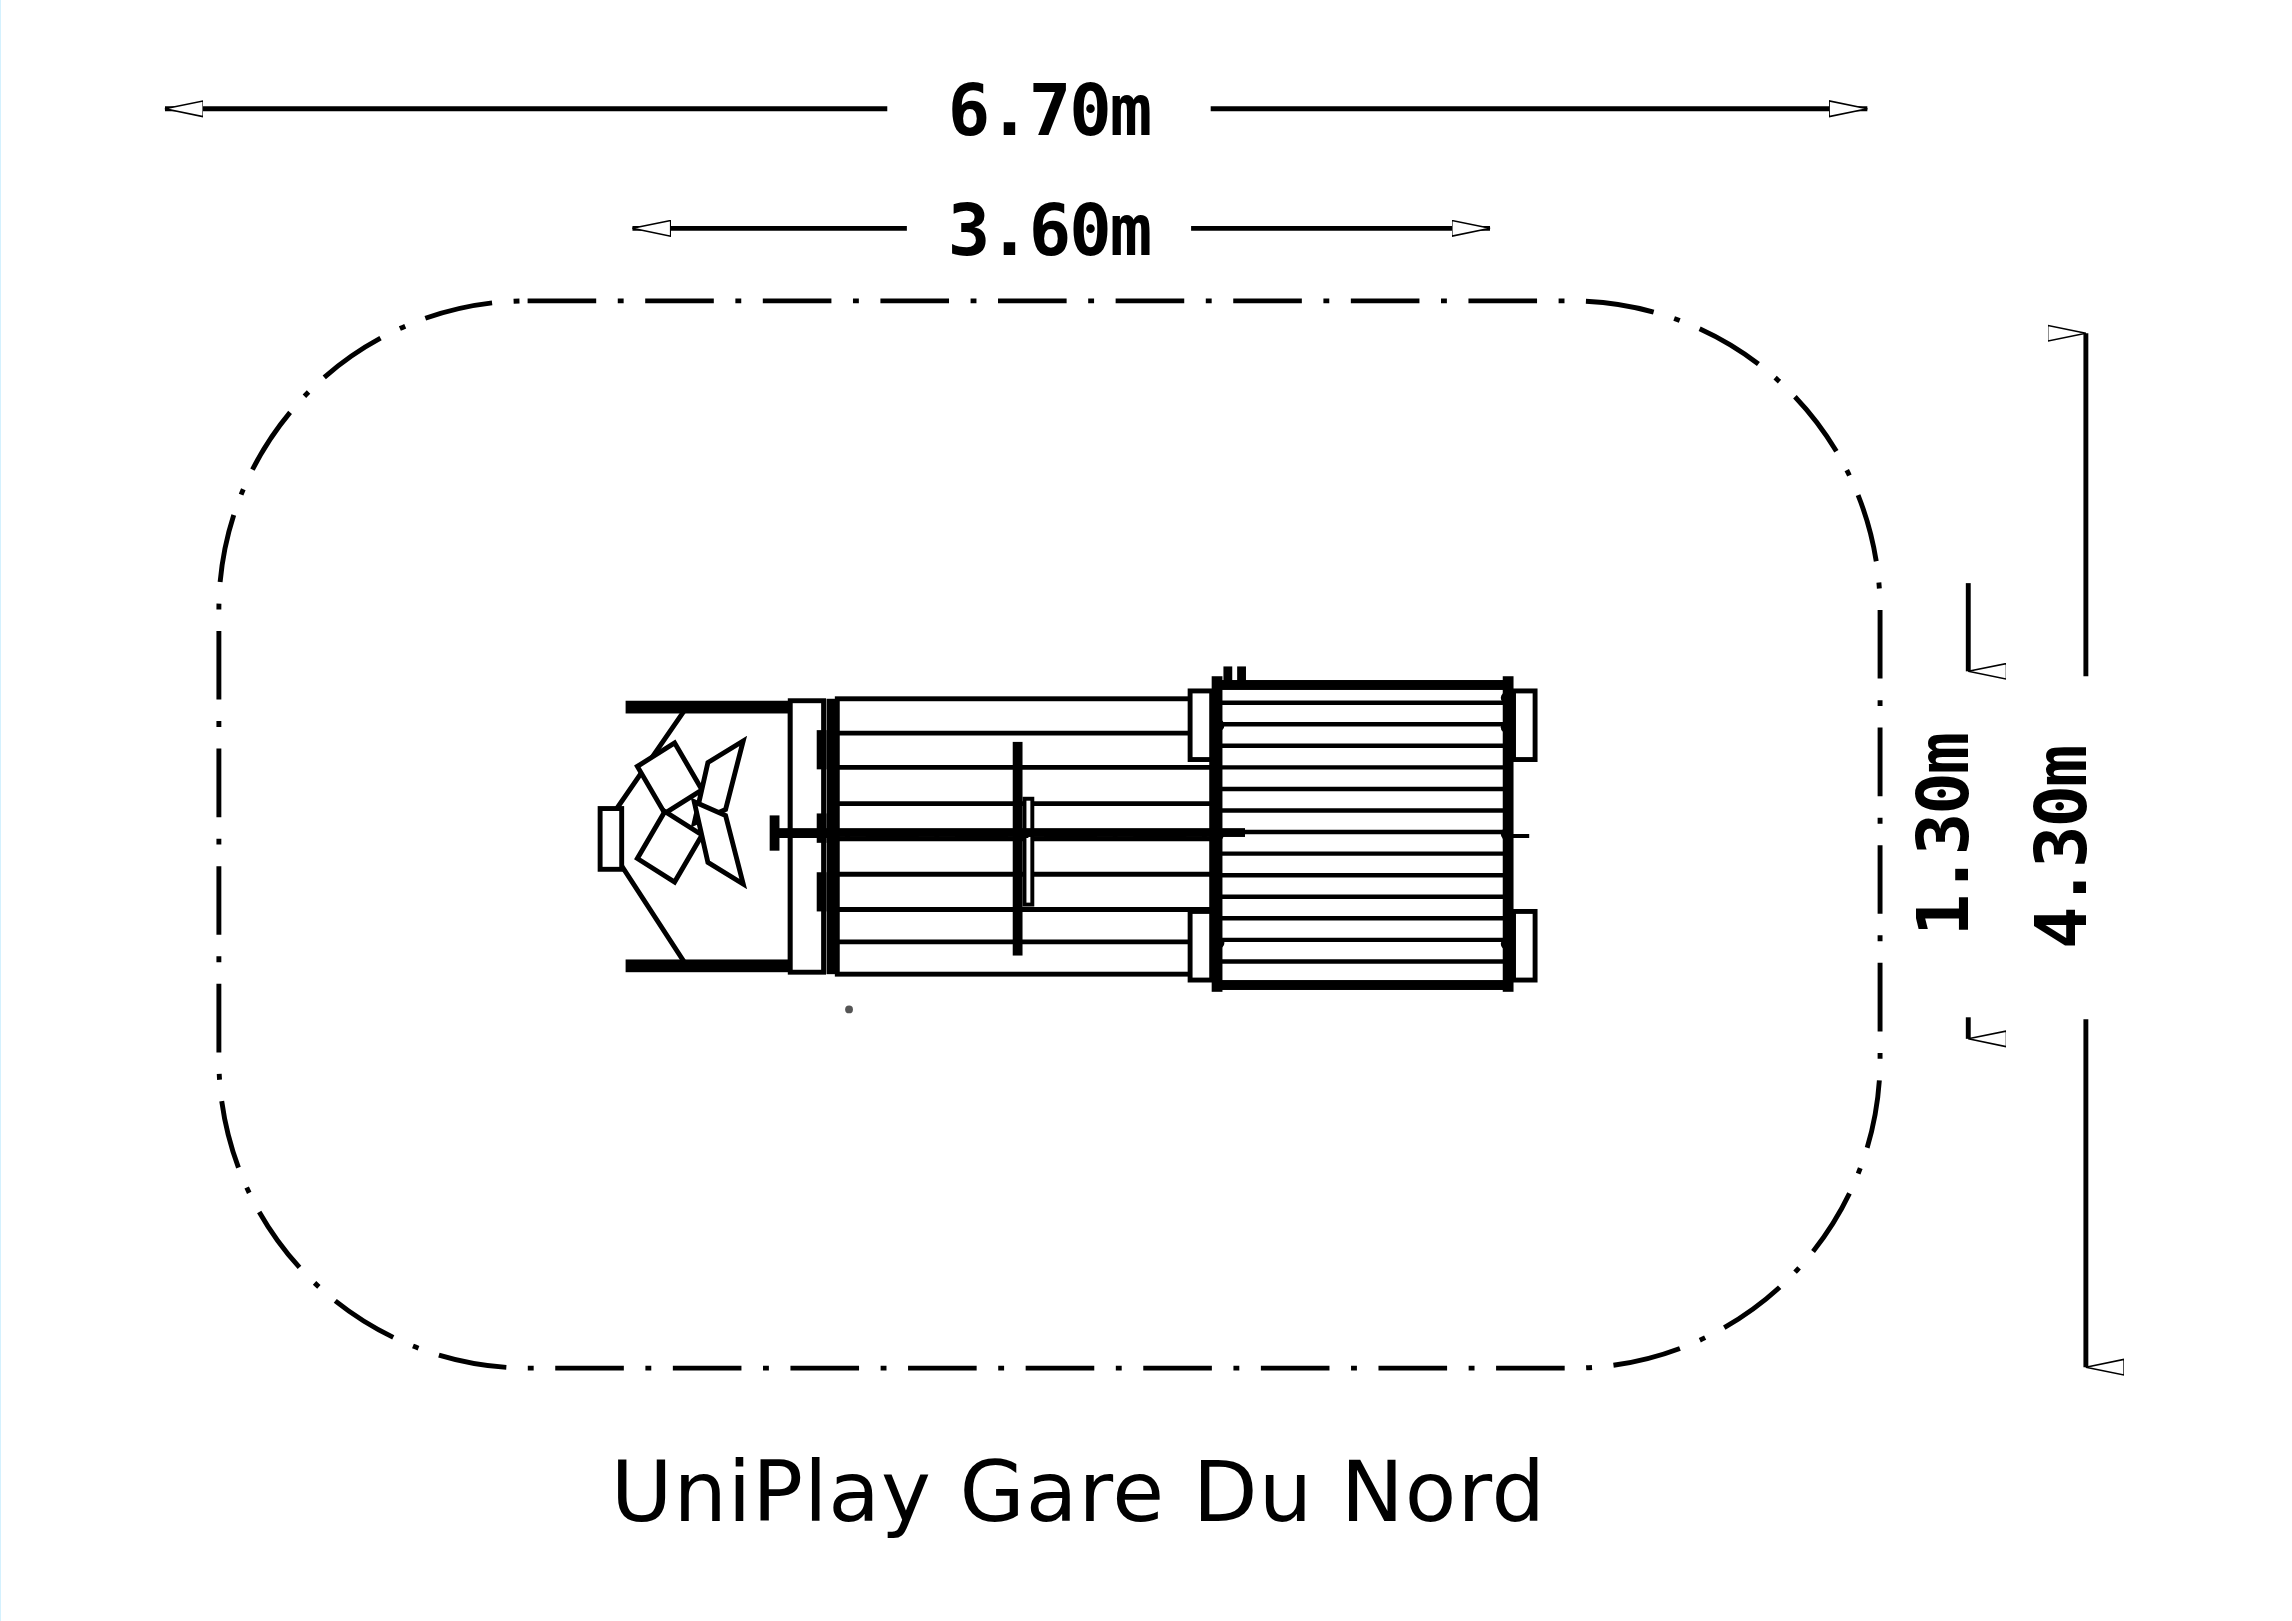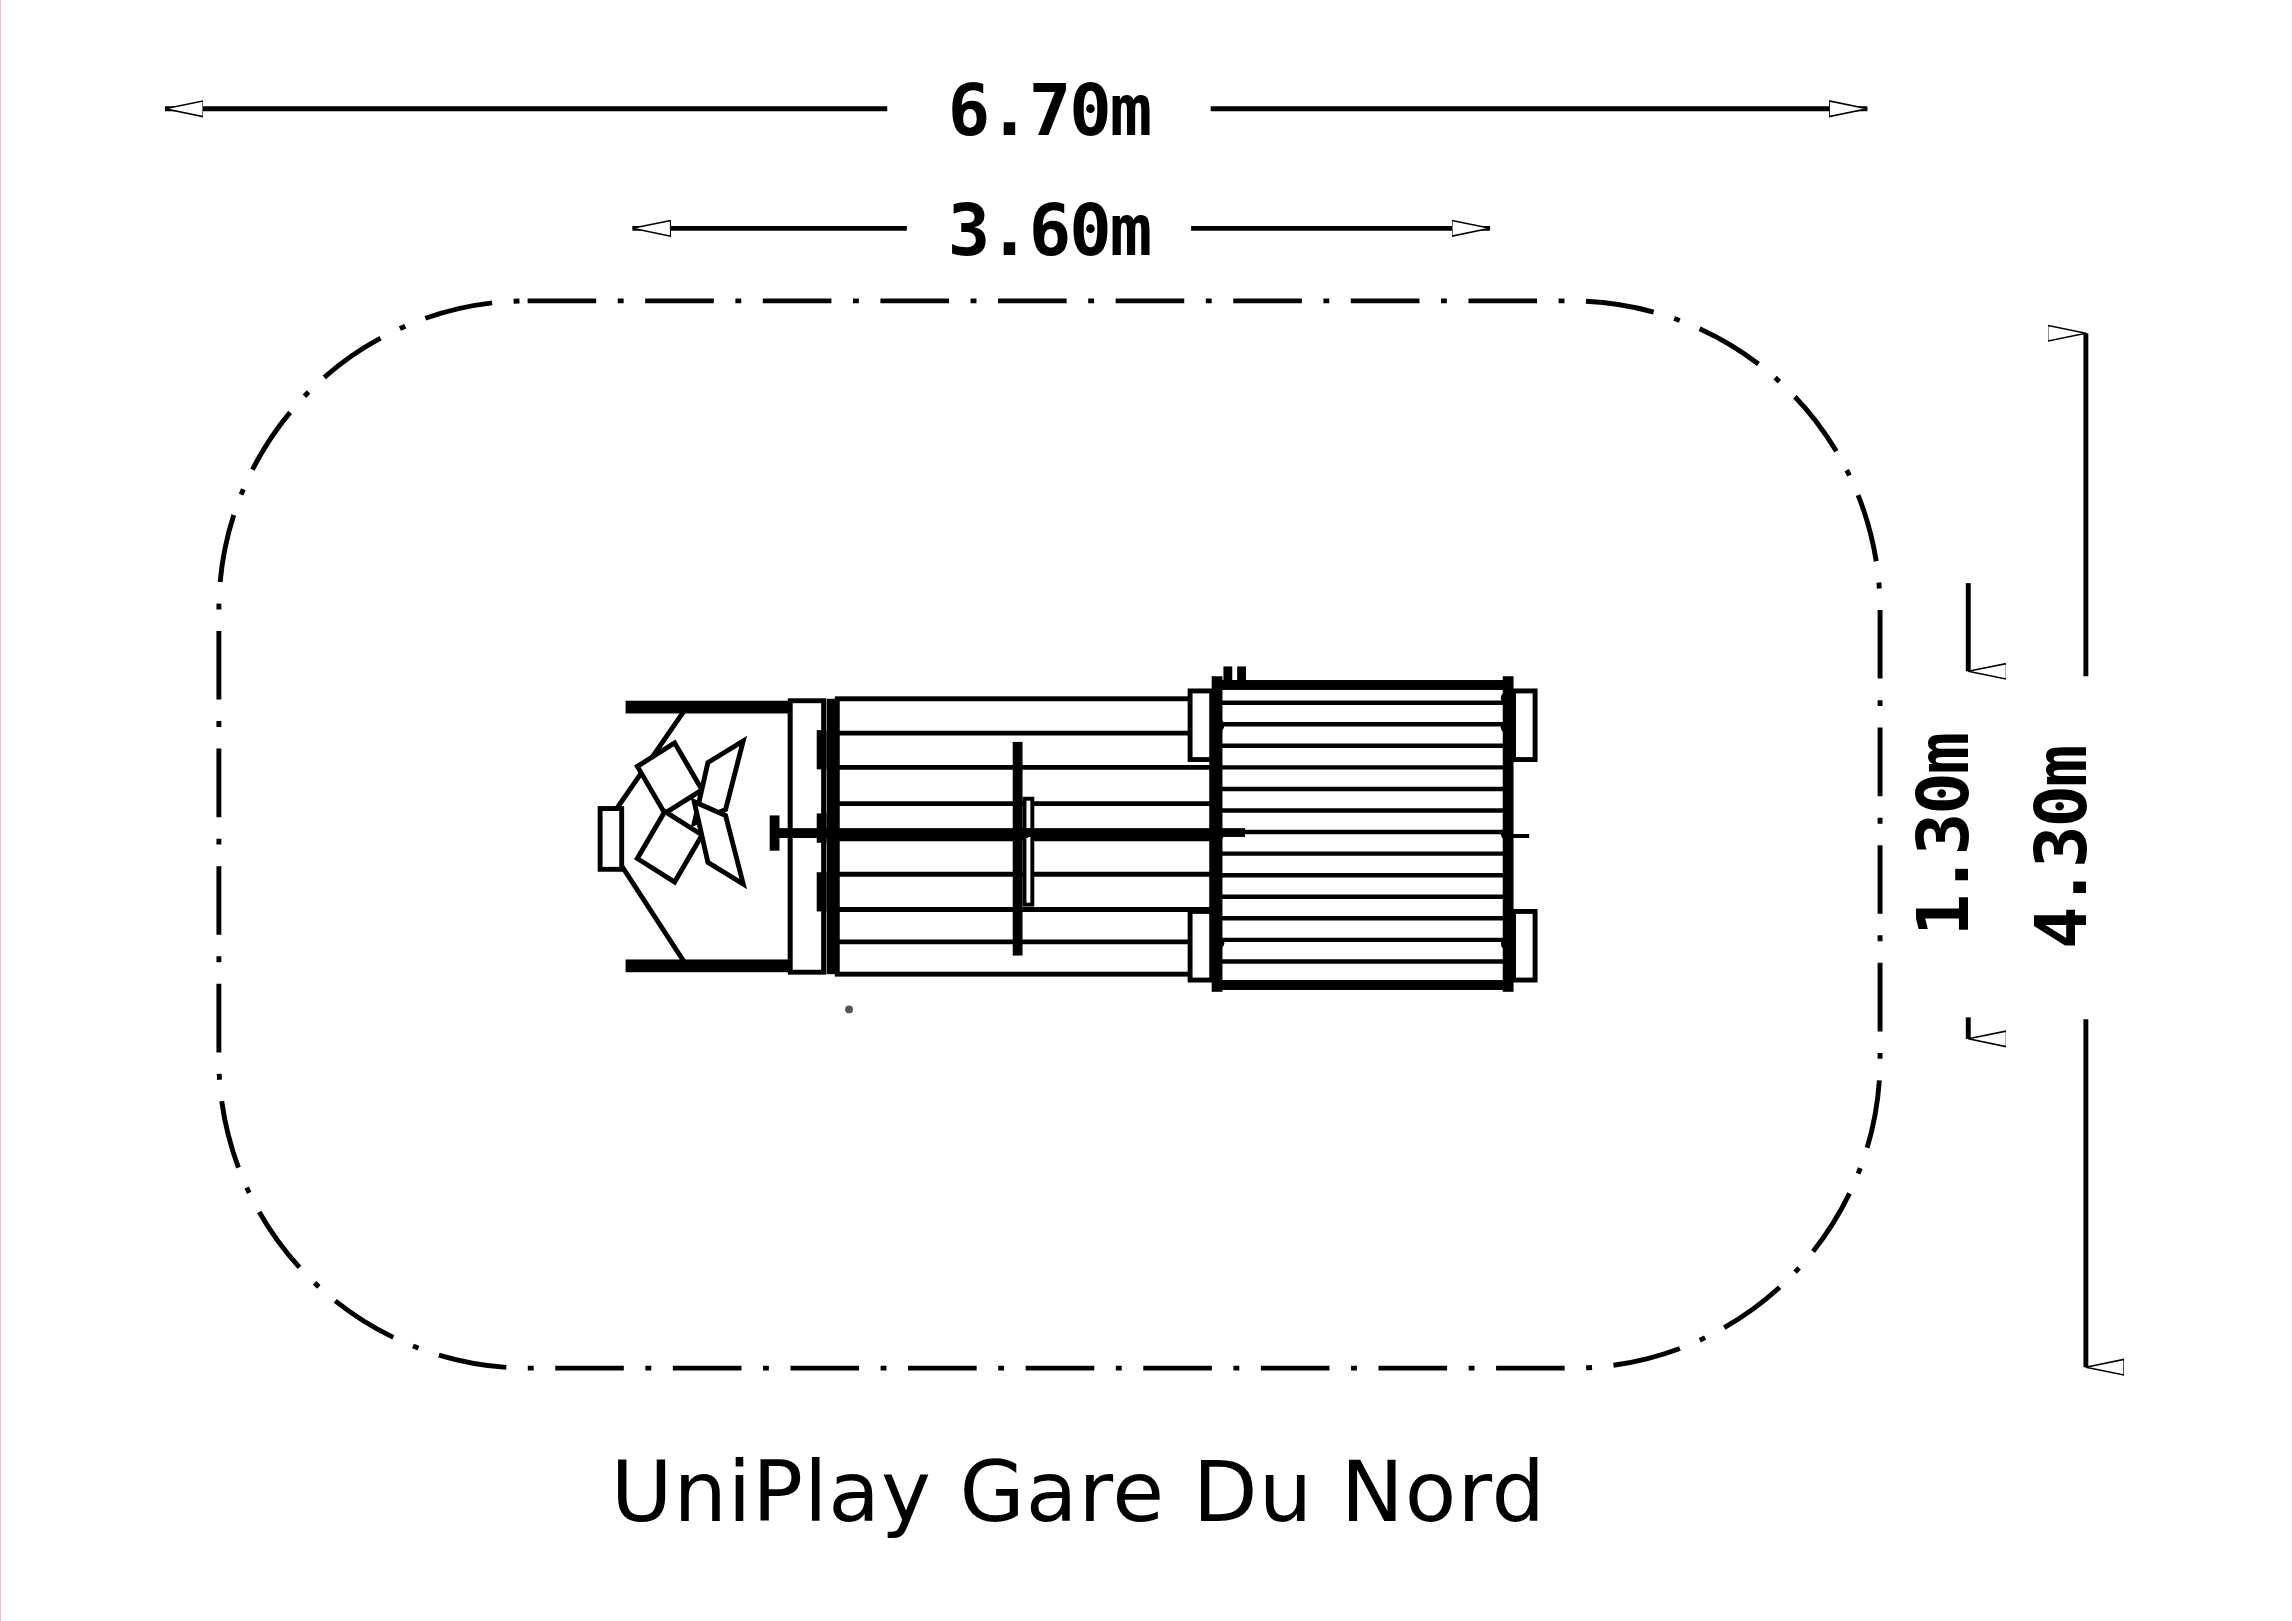--- a/index.html
+++ b/index.html
@@ -2,21 +2,21 @@
 <html><head>
 <meta charset="utf-8">
 <title>UniPlay Gare Du Nord — Plan</title>
 <style>
   html,body{margin:0;padding:0;background:#ffffff;}
   body{
     width:2293px;height:1621px;
     font-family:"DejaVu Sans Mono","Liberation Mono",monospace;
     overflow:hidden;
   }
-  #sheet{position:relative;width:2293px;height:1621px;background:#ef4444;}
+  #sheet{position:relative;width:2293px;height:1621px;background:#7dd3fc;}
   #sheet svg{position:absolute;left:0;top:0;}
   .dimtext{
     font-family:"DejaVu Sans Mono","Liberation Mono",monospace;
     font-weight:700;
     fill:#000;
     font-size:72px;
     letter-spacing:-2px;
   }
   .titletext{
     font-family:"DejaVu Sans","Liberation Sans",sans-serif;

